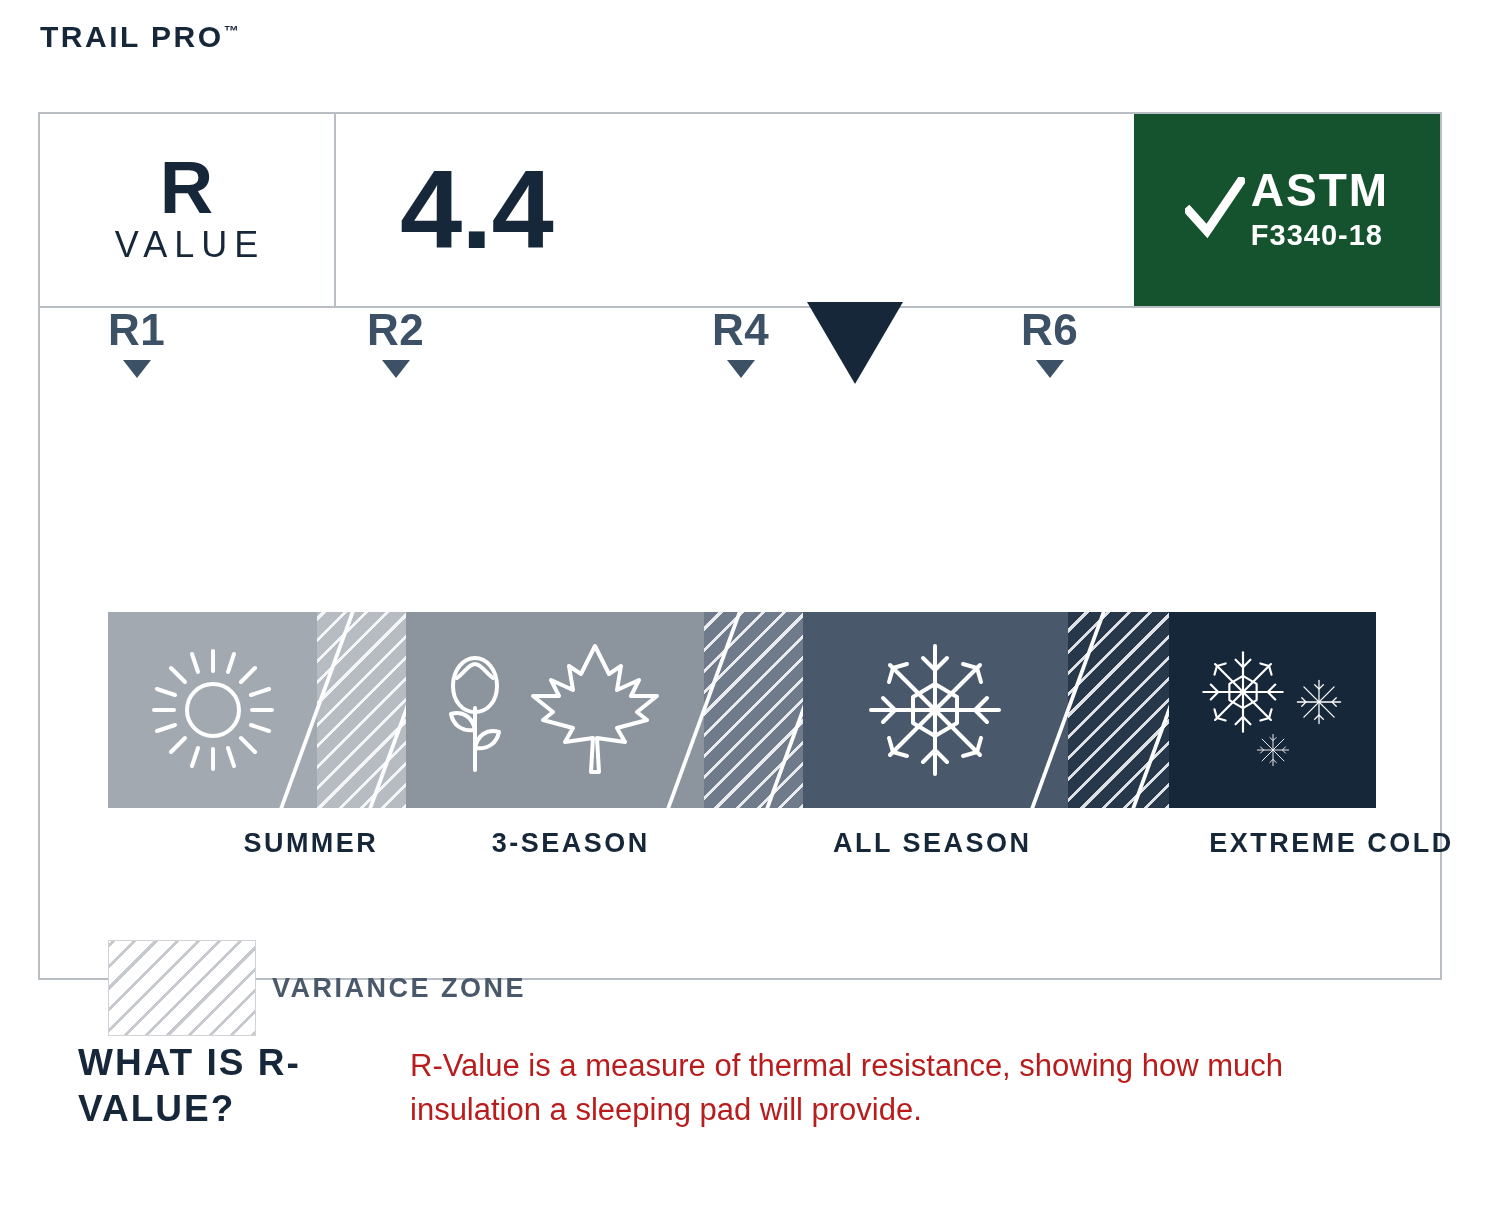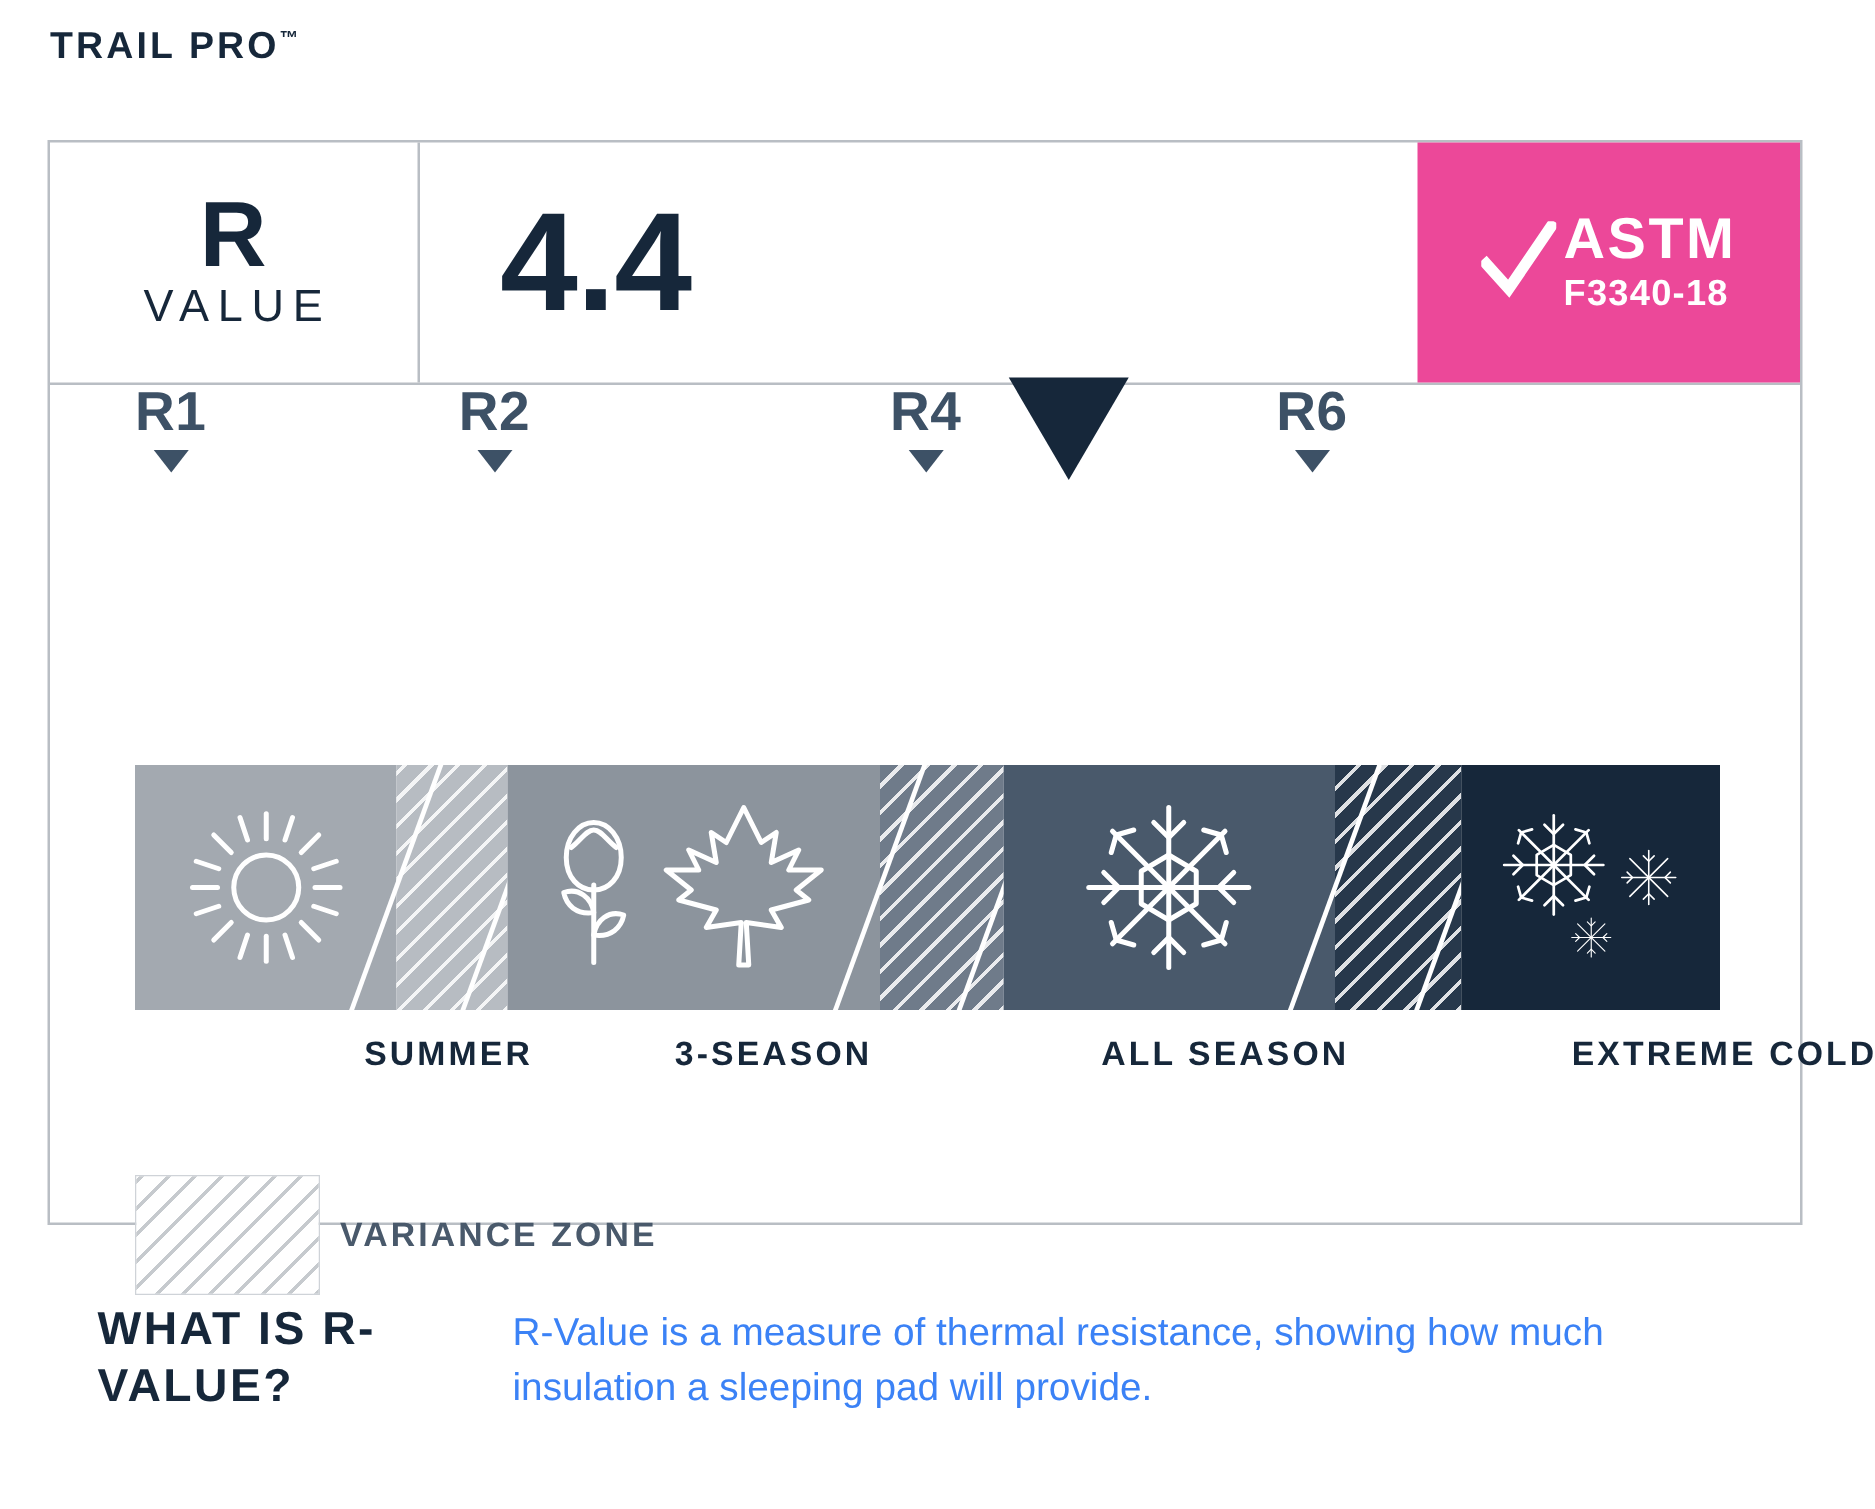--- a/index.html
+++ b/index.html
@@ -83,21 +83,21 @@
     box-sizing: border-box;
   }
   .value-number {
     font-size: 112px;
     font-weight: bold;
     line-height: 1;
     letter-spacing: -1px;
   }
   .astm-box {
     width: 306px;
-    background: #ec4899;
+    background: #14532d;
     color: #ffffff;
     display: flex;
     align-items: center;
     justify-content: center;
     gap: 6px;
     box-sizing: border-box;
   }
   .astm-check {
     width: 60px;
     height: 66px;
@@ -237,21 +237,20 @@
   }
   .zone-label {
     position: absolute;
     top: 0;
     font-size: 27px;
     font-weight: bold;
     letter-spacing: 2.5px;
     color: #16273a;
     transform: translateX(-50%);
     white-space: nowrap;
-    margin-left: 48px;
   }
 
   
   .variance-key {
     position: absolute;
     left: 68px;
     top: 632px;
     display: flex;
     align-items: center;
     gap: 16px;
@@ -290,21 +289,21 @@
     font-size: 37px;
     font-weight: bold;
     letter-spacing: 2px;
     line-height: 1.25;
     color: #16273a;
     flex: none;
   }
   .footer-body {
     font-size: 31px;
     line-height: 1.42;
-    color: #3b82f6;
+    color: #b91c1c;
     padding-top: 4px;
     max-width: 950px;
   }
 </style>
 </head>
 <body>
 
 <div class="brand">
   <span>TRAIL PRO</span><sup>™</sup>
 </div>

